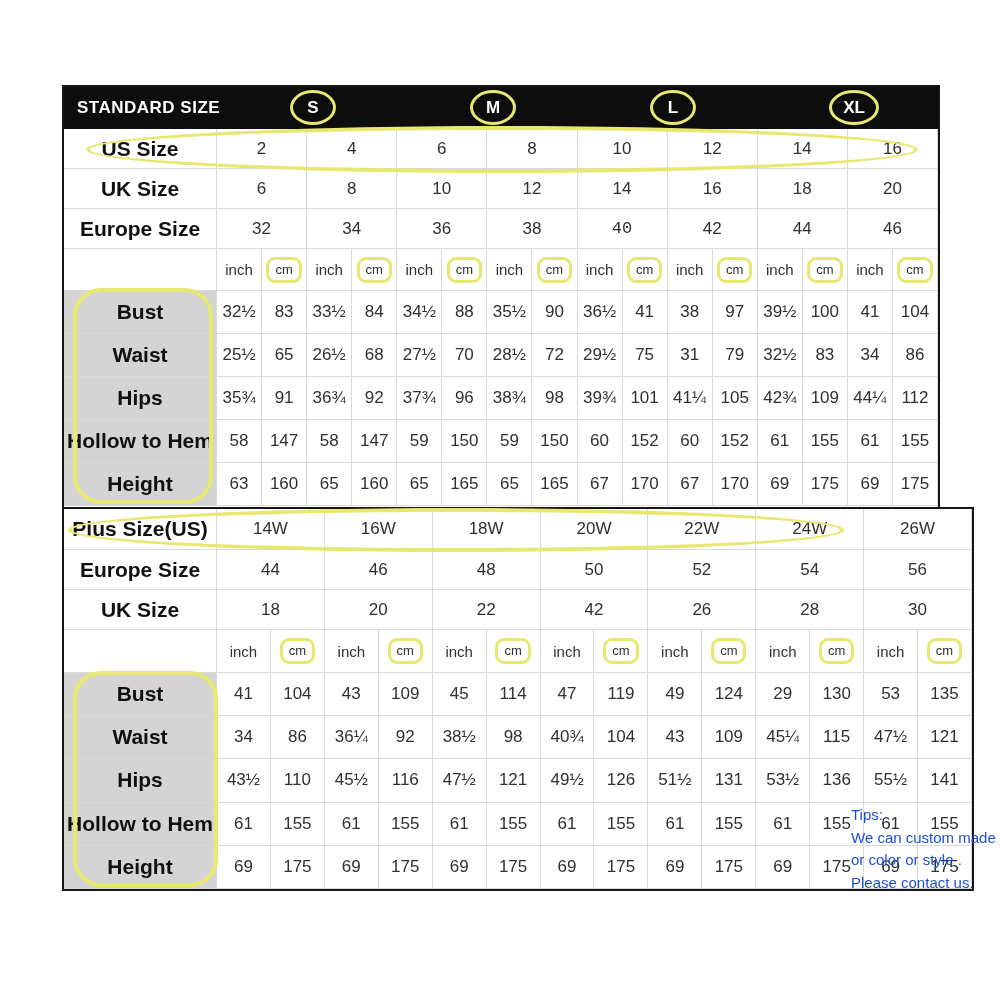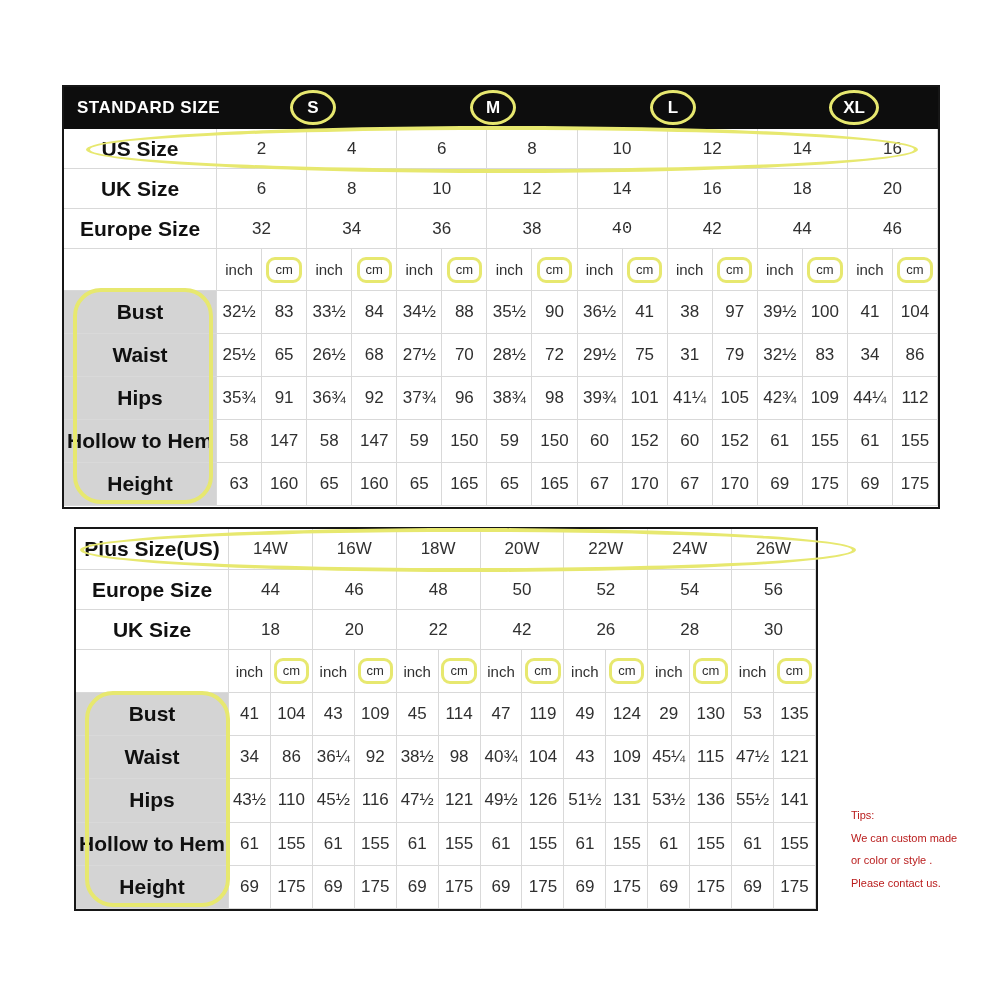--- a/index.html
+++ b/index.html
@@ -11,21 +11,21 @@
   html,body{margin:0;padding:0;}
   body{
     width:1000px;height:1000px;position:relative;background:#ffffff;
     font-family:"Liberation Sans", sans-serif;color:var(--ink);
     overflow:hidden;
   }
   .table-wrap{
     position:absolute;background:#fff;border:2px solid #161616;box-sizing:border-box;
   }
   #std-wrap{left:62px;top:85px;width:878px;height:424px;}
-  #plus-wrap{left:62px;top:527px;width:744px;height:384px;margin-left:12px;}
+  #plus-wrap{left:62px;top:507px;width:912px;height:384px;}
   .black-bar{
     position:relative;height:42px;background:#0d0d0d;color:#fff;
     display:flex;align-items:center;
   }
   .bar-title{
     font-weight:bold;font-size:17px;letter-spacing:.5px;padding-left:13px;color:#fff;
   }
   .szcircle{
     position:absolute;top:3px;width:46px;height:35px;
     border:3px solid var(--yl);border-radius:50%;
@@ -48,21 +48,21 @@
     padding:1px 6px;font-size:13px;line-height:18px;
   }
   .oval{
     position:absolute;border:4px solid var(--yl);box-sizing:border-box;
     pointer-events:none;background:transparent;
   }
   .ellipse{border-radius:50%;}
   .rrect{border-radius:28px;}
   #tips{
     position:absolute;left:851px;top:804px;width:150px;
-    color:#b91c1c;font-size:11px;line-height:22.5px;
+    color:#1d4ed8;font-size:15px;line-height:22.5px;
   }
   #tips .t-line{display:block;}
 </style>
 </head>
 <body>
 
 <div class="table-wrap" id="std-wrap">
   <div class="black-bar">
     <span class="bar-title">STANDARD SIZE</span>
     <span class="szcircle" style="left:226px;">S</span>

